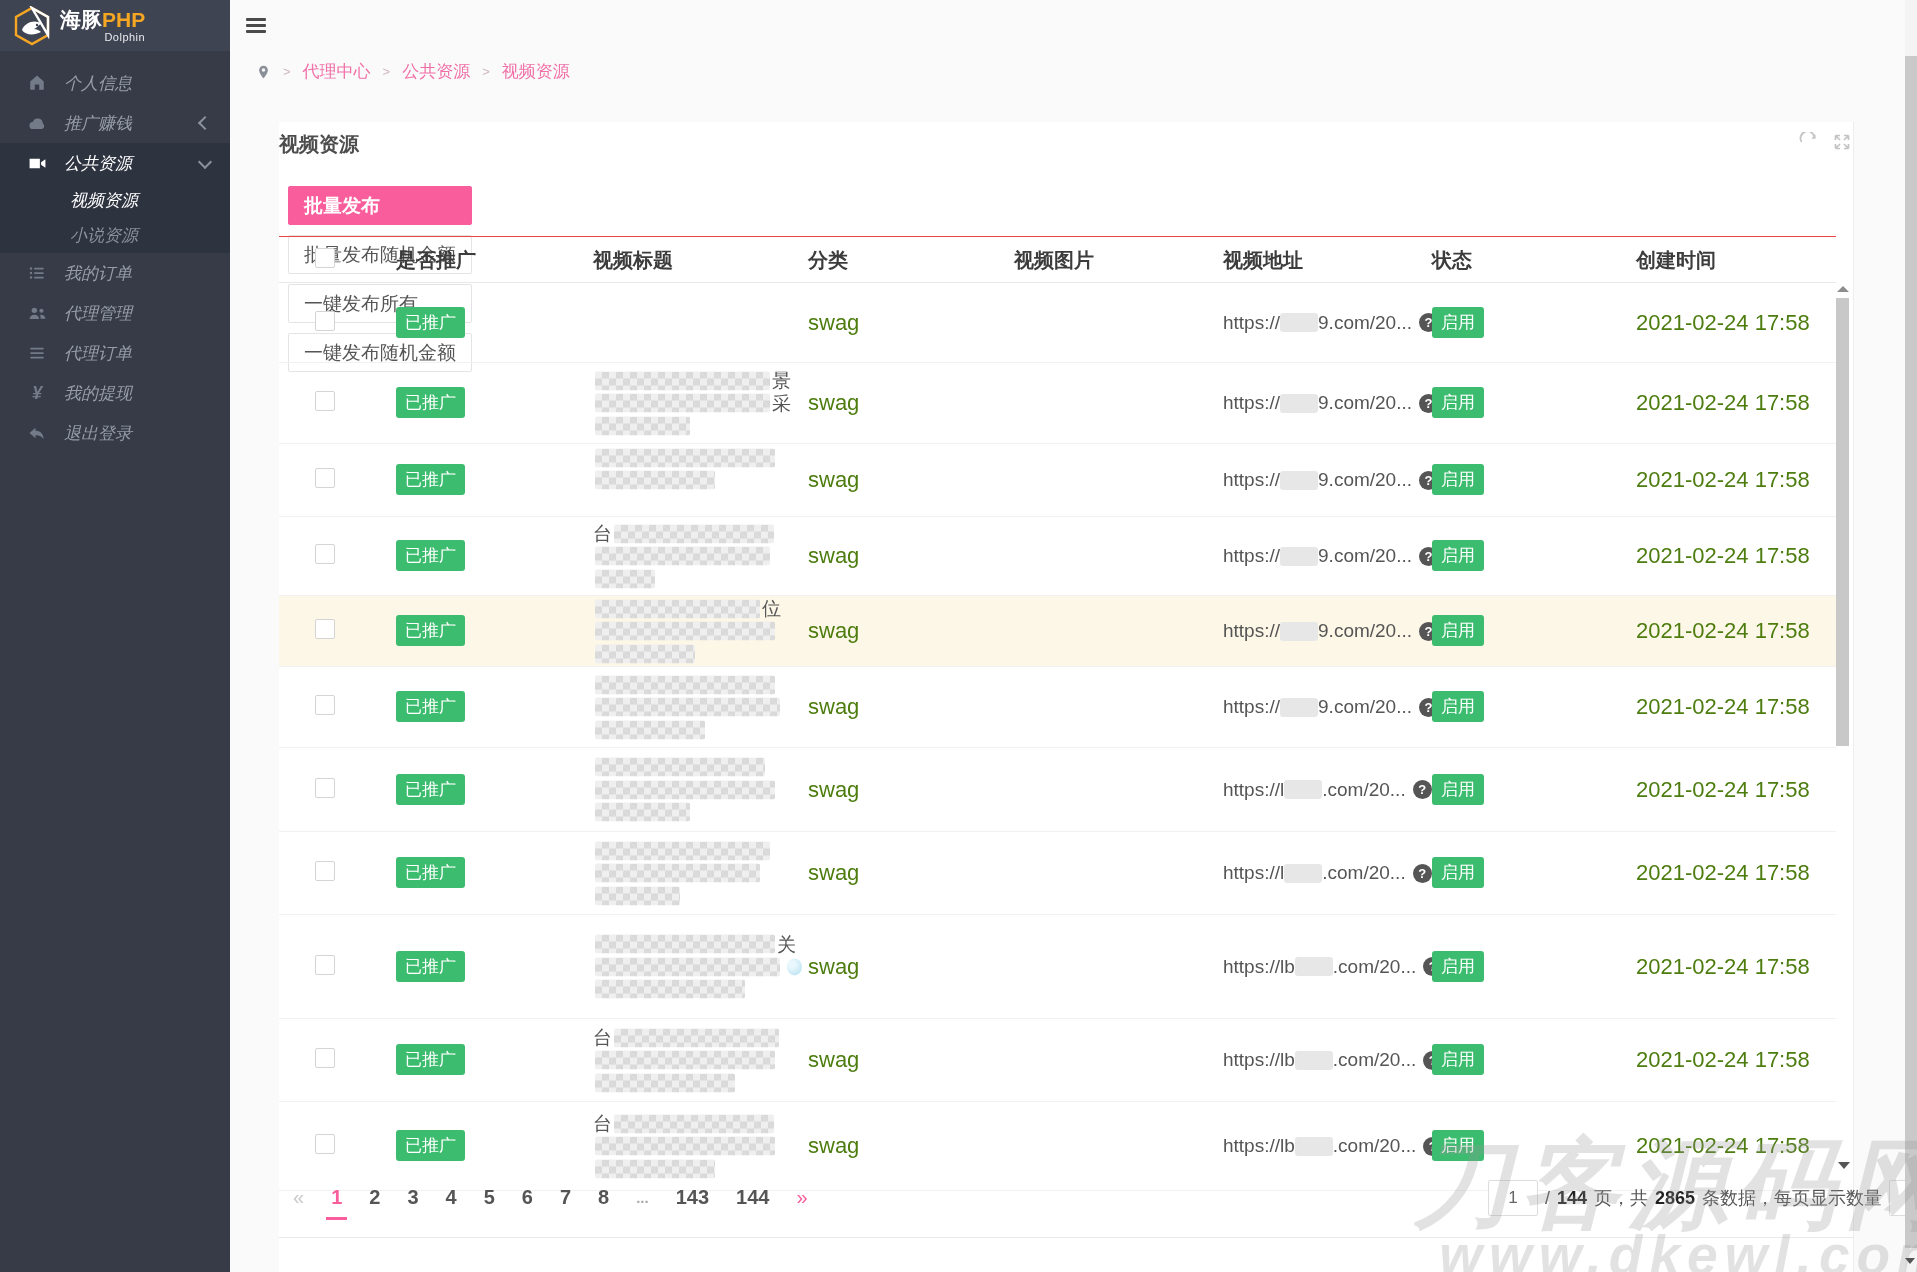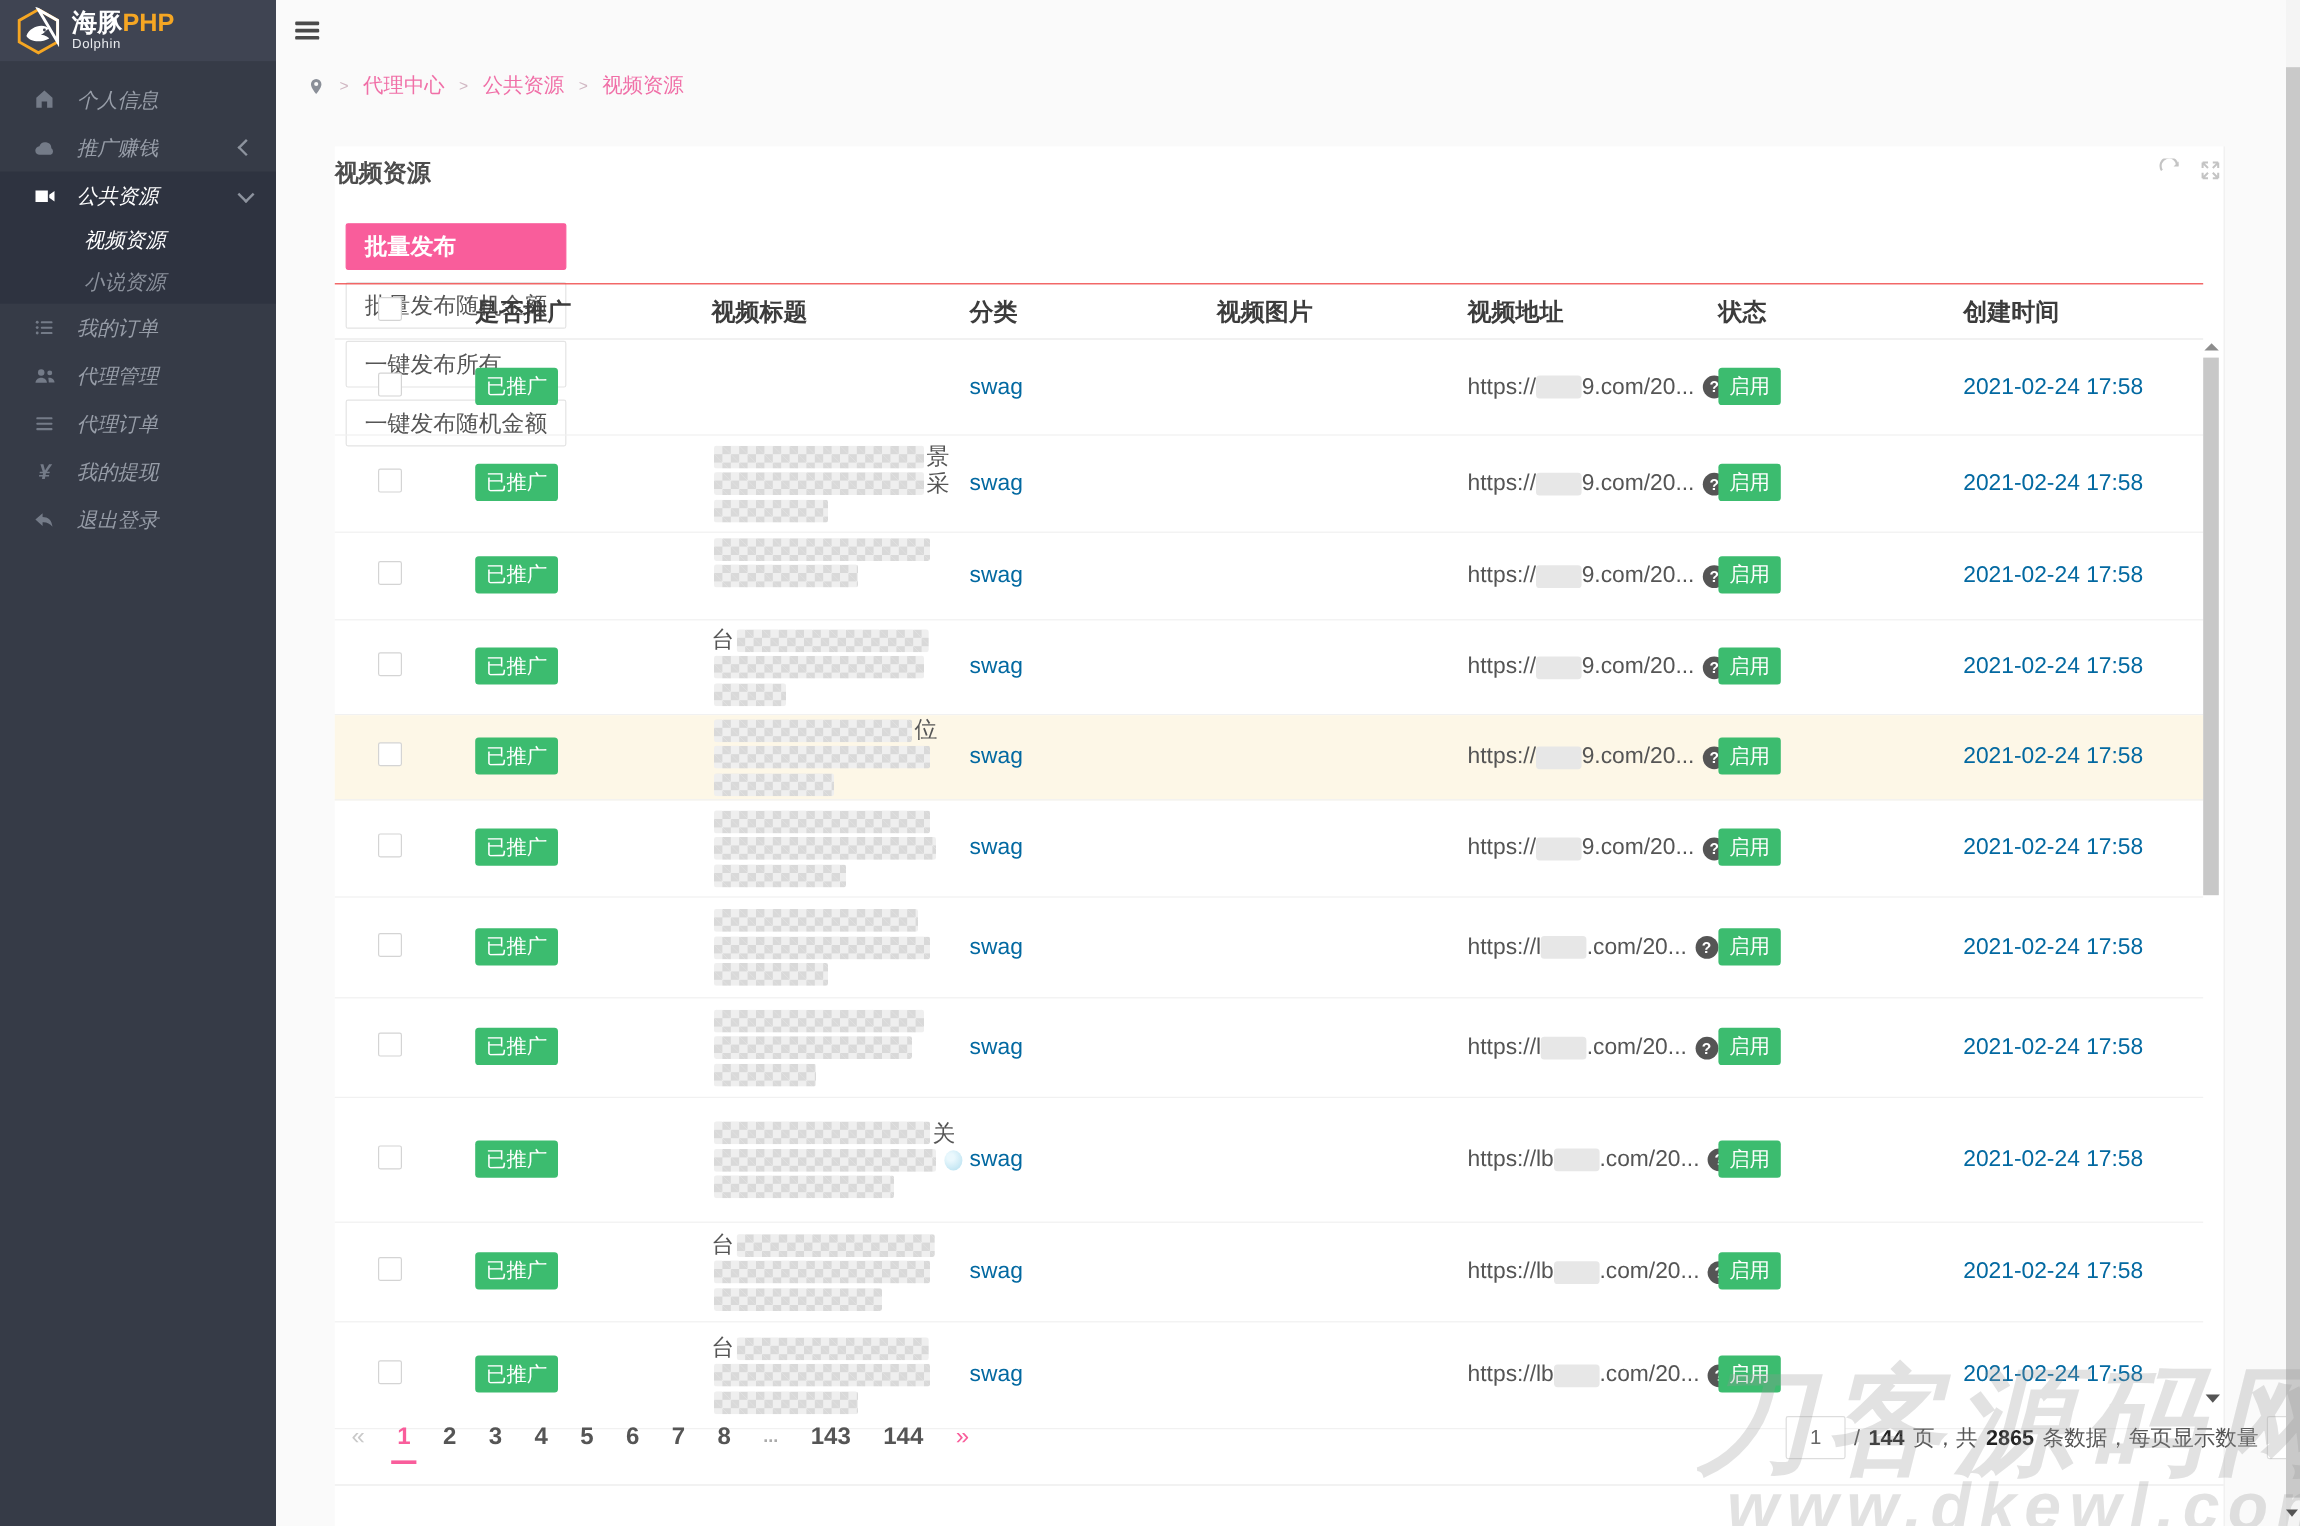--- a/index.html
+++ b/index.html
@@ -5,21 +5,21 @@
   html,body{margin:0;padding:0;}
   body{
     width:1917px;height:1272px;position:relative;overflow:hidden;
     background:#fafafa;
     font-family:"Liberation Sans","DejaVu Sans",sans-serif;
     -webkit-font-smoothing:antialiased;
   }
   
   .sidebar{position:absolute;left:0;top:0;width:230px;height:1272px;background:#363b47;}
   .logo{height:51px;background:#3f4452;display:flex;align-items:center;padding-left:12px;gap:8px;}
-  .logo-txt{line-height:1;}
+  .logo-txt{line-height:1;text-align:right;}
   .logo-cn{color:#fff;font-size:21px;font-weight:700;}
   .logo-php{color:#f5a623;font-size:21px;font-weight:700;}
   .logo-sub{color:#e8eaee;font-size:11px;margin-top:2px;letter-spacing:.5px;}
   .menu{padding-top:12px;font-style:italic;}
   .s-item{position:relative;height:40px;display:flex;align-items:center;padding-left:27px;gap:17px;
     color:#979da8;font-size:17px;cursor:pointer;}
   .s-item .ic{width:20px;display:flex;justify-content:center;}
   .s-item.lit{color:#fff;}
   .open-block{background:#2e3340;}
   .sub-item{height:35px;display:flex;align-items:center;padding-left:70px;color:#8b919c;font-size:17px;cursor:pointer;}
@@ -47,21 +47,21 @@
   .table{position:absolute;left:279px;top:236px;width:1557px;}
   .tr{position:relative;border-bottom:1px solid #f1f1f1;}
   .tr.head{height:45px;border-top:1px solid #ef4444;border-bottom:1px solid #e8e8e8;}
   .tr.hl{background:#fdf7e7;}
   .cell{position:absolute;top:50%;transform:translateY(-50%);}
   .c1{left:36px;}.c2{left:117px;}.c3{left:314px;}.c4{left:529px;}.c5{left:735px;}
   .c6{left:944px;}.c7{left:1153px;}.c8{left:1357px;}
   .hcell{font-size:20px;font-weight:700;color:#3c3c3c;}
   .cb{width:18px;height:18px;border:1px solid #d4d4d4;border-radius:2px;background:#fff;display:inline-block;cursor:pointer;}
   .badge{background:#3cbc6f;color:#fff;font-size:17px;line-height:1;padding:6px 9px;border-radius:3px;cursor:pointer;white-space:nowrap;}
-  .txt{font-size:19px;color:#0369a1;white-space:nowrap;}
+  .txt{font-size:22px;color:#4d7c0f;white-space:nowrap;}
   .t-line{display:flex;align-items:center;gap:2px;height:21px;margin:1.5px 0;font-size:19px;color:#555;}
   .t-line i{font-style:normal;white-space:nowrap;}
   .moz{display:inline-block;height:19px;border-radius:2px;
     background-image:linear-gradient(45deg,#d9d9d9 25%,transparent 25%,transparent 75%,#d9d9d9 75%),
                      linear-gradient(45deg,#d9d9d9 25%,#efefef 25%,#efefef 75%,#d9d9d9 75%);
     background-size:14px 14px;background-position:0 0,7px 7px;}
   .droplet{width:15px;height:17px;border-radius:50% 50% 50% 50%;margin-left:3px;
     background:radial-gradient(circle at 35% 35%,#eaf8fd 20%,#bfe4f2 80%);}
   .urlwrap{display:flex;align-items:center;font-size:19px;color:#555;}
   .urlmoz{display:inline-block;width:38px;height:19px;background:#e7e7e7;border-radius:3px;}

